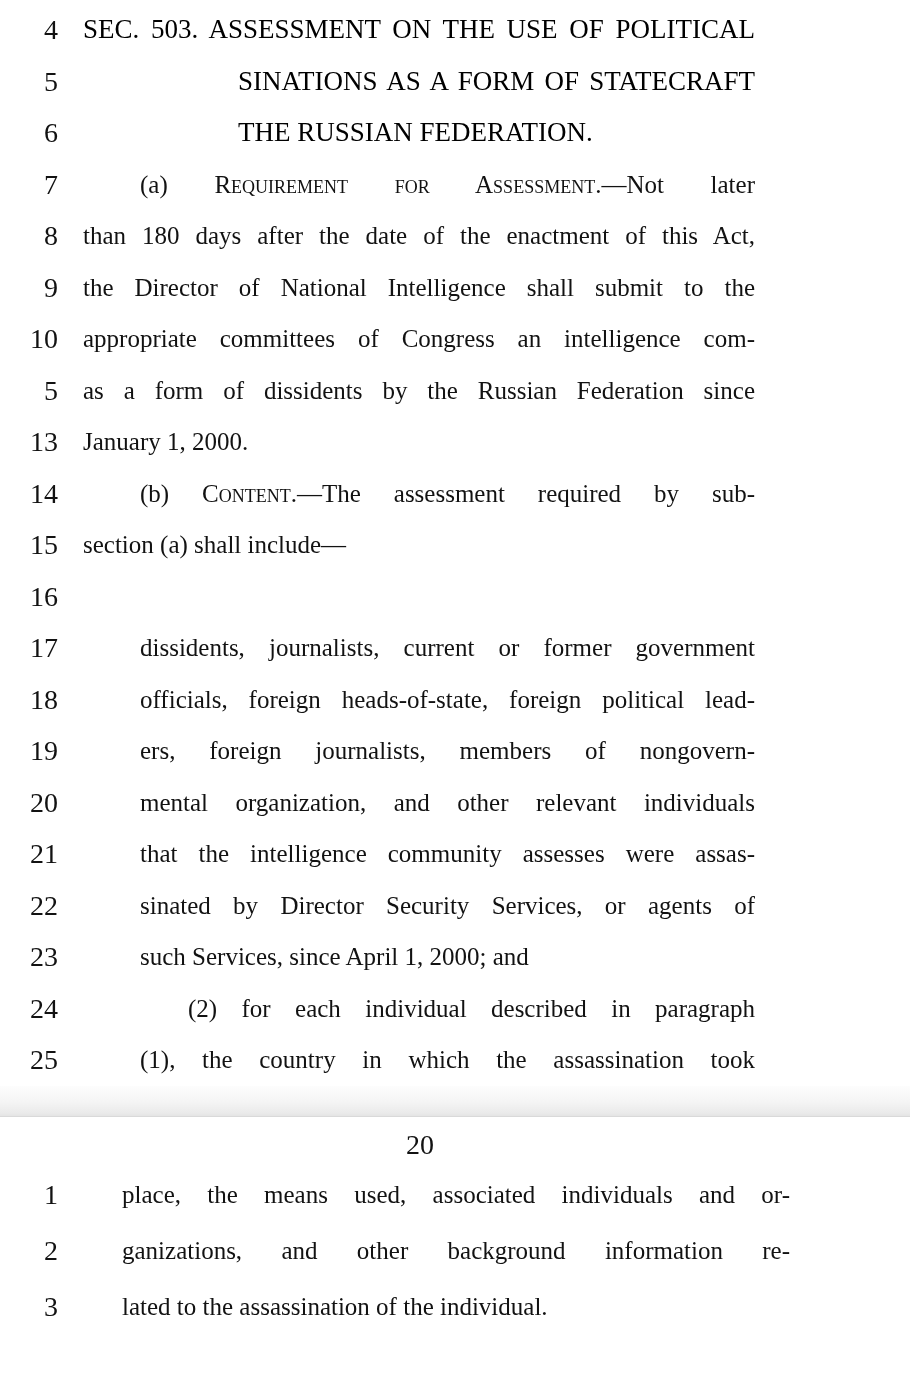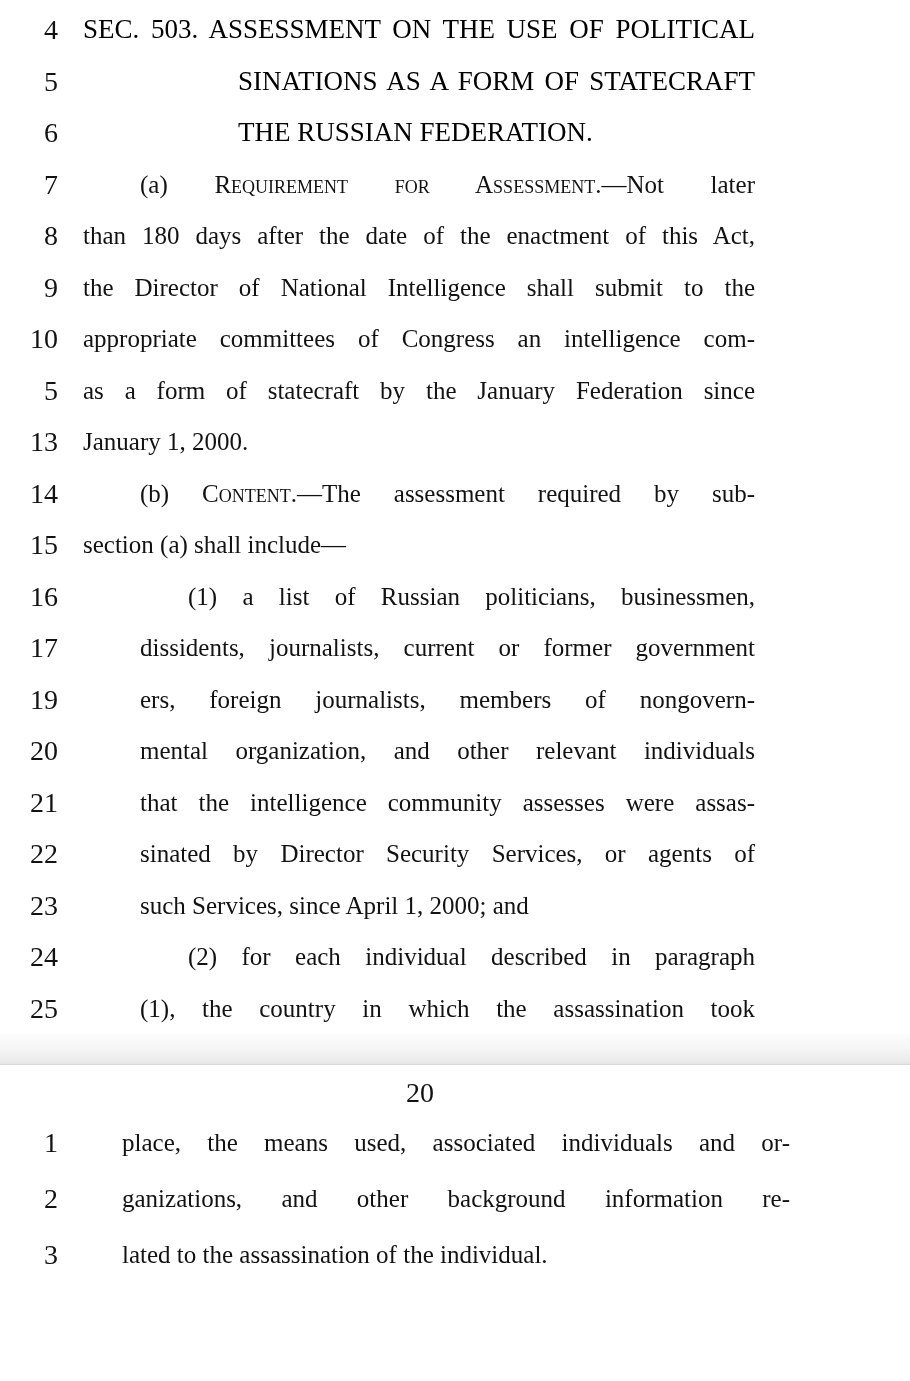--- a/index.html
+++ b/index.html
@@ -102,41 +102,44 @@
     <div class="row">
       <span class="num">9</span>
       <div class="text ind-0 just"><span>the Director of National Intelligence shall submit to the</span></div>
     </div>
     <div class="row">
       <span class="num">10</span>
       <div class="text ind-0 just"><span>appropriate committees of Congress an intelligence com-</span></div>
     </div>
     <div class="row">
       <span class="num">5</span>
-      <div class="text ind-0 just"><span>as a form of statecraft by the January Federation since</span></div>
+      <div class="text ind-0 just"><span>as a form of dissidents by the Russian Federation since</span></div>
     </div>
     <div class="row">
       <span class="num">13</span>
       <div class="text ind-0 nojust"><span>January 1, 2000.</span></div>
     </div>
     <div class="row">
       <span class="num">14</span>
       <div class="text ind-para just"><span>(b) </span><span class="sc">Content</span><span>.—The assessment required by sub-</span></div>
     </div>
     <div class="row">
       <span class="num">15</span>
       <div class="text ind-0 nojust"><span>section (a) shall include—</span></div>
     </div>
     <div class="row">
       <span class="num">16</span>
-      <div class="text ind-sub just"><span>(1) a list of Russian politicians, businessmen,</span></div>
     </div>
     <div class="row">
       <span class="num">17</span>
       <div class="text ind-para just"><span>dissidents, journalists, current or former government</span></div>
+    </div>
+    <div class="row">
+      <span class="num">18</span>
+      <div class="text ind-para just"><span>officials, foreign heads-of-state, foreign political lead-</span></div>
     </div>
     <div class="row">
       <span class="num">19</span>
       <div class="text ind-para just"><span>ers, foreign journalists, members of nongovern-</span></div>
     </div>
     <div class="row">
       <span class="num">20</span>
       <div class="text ind-para just"><span>mental organization, and other relevant individuals</span></div>
     </div>
     <div class="row">

